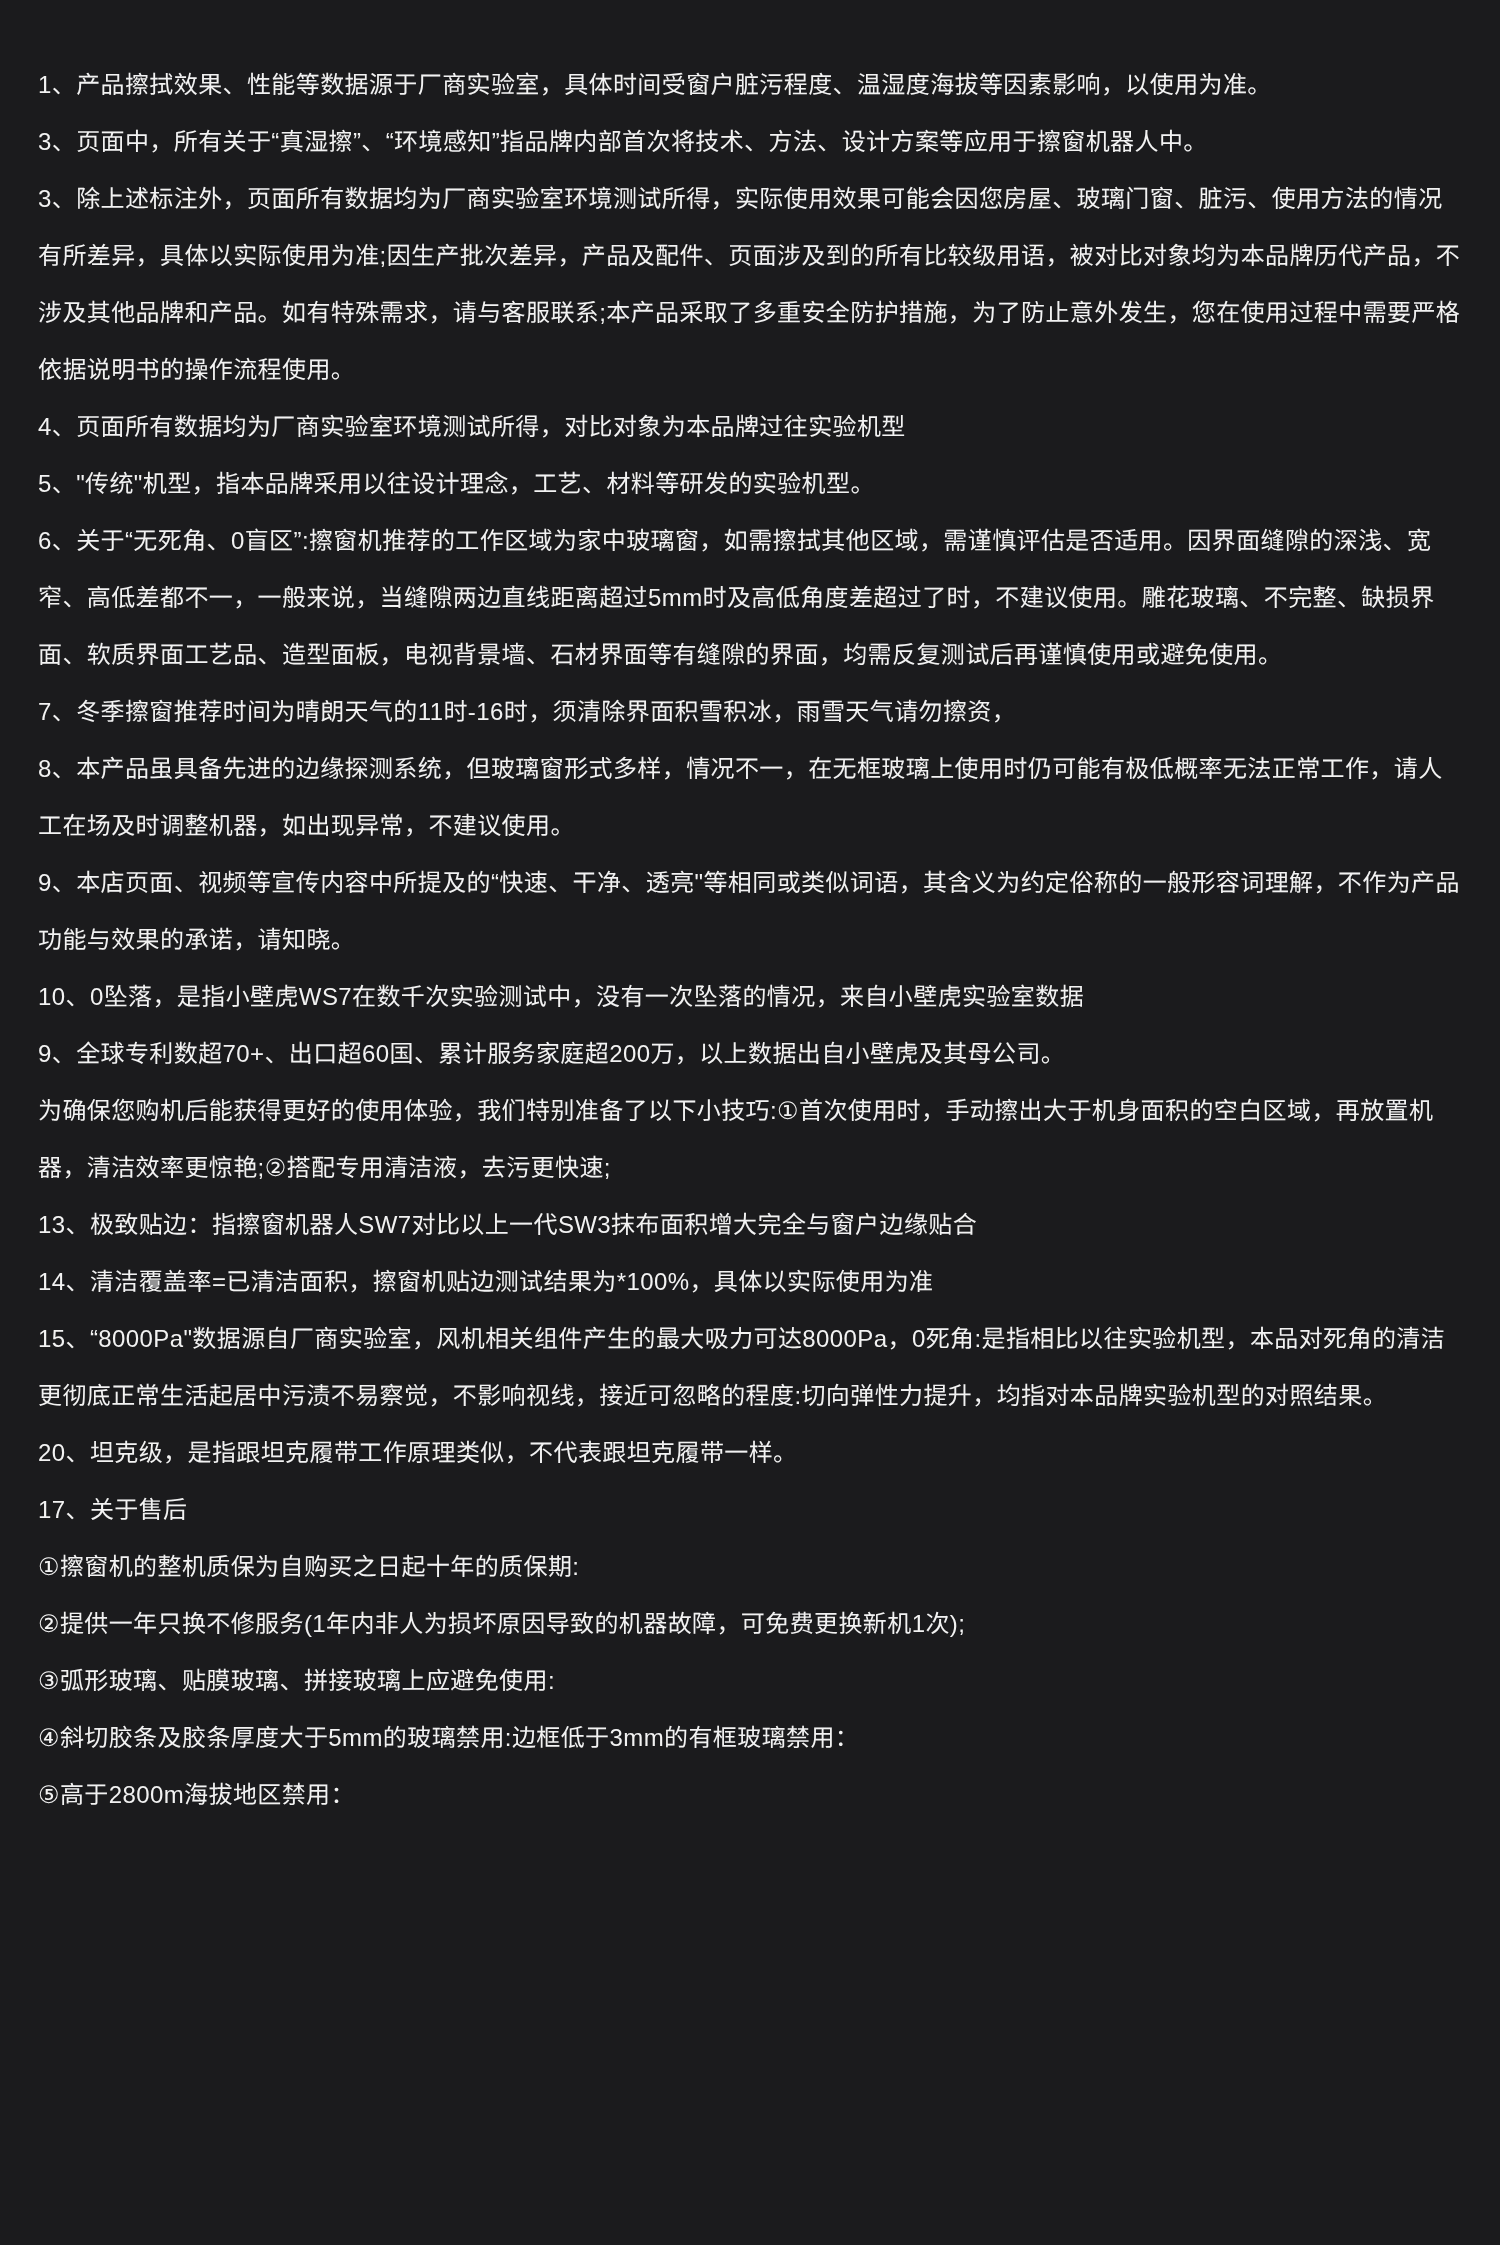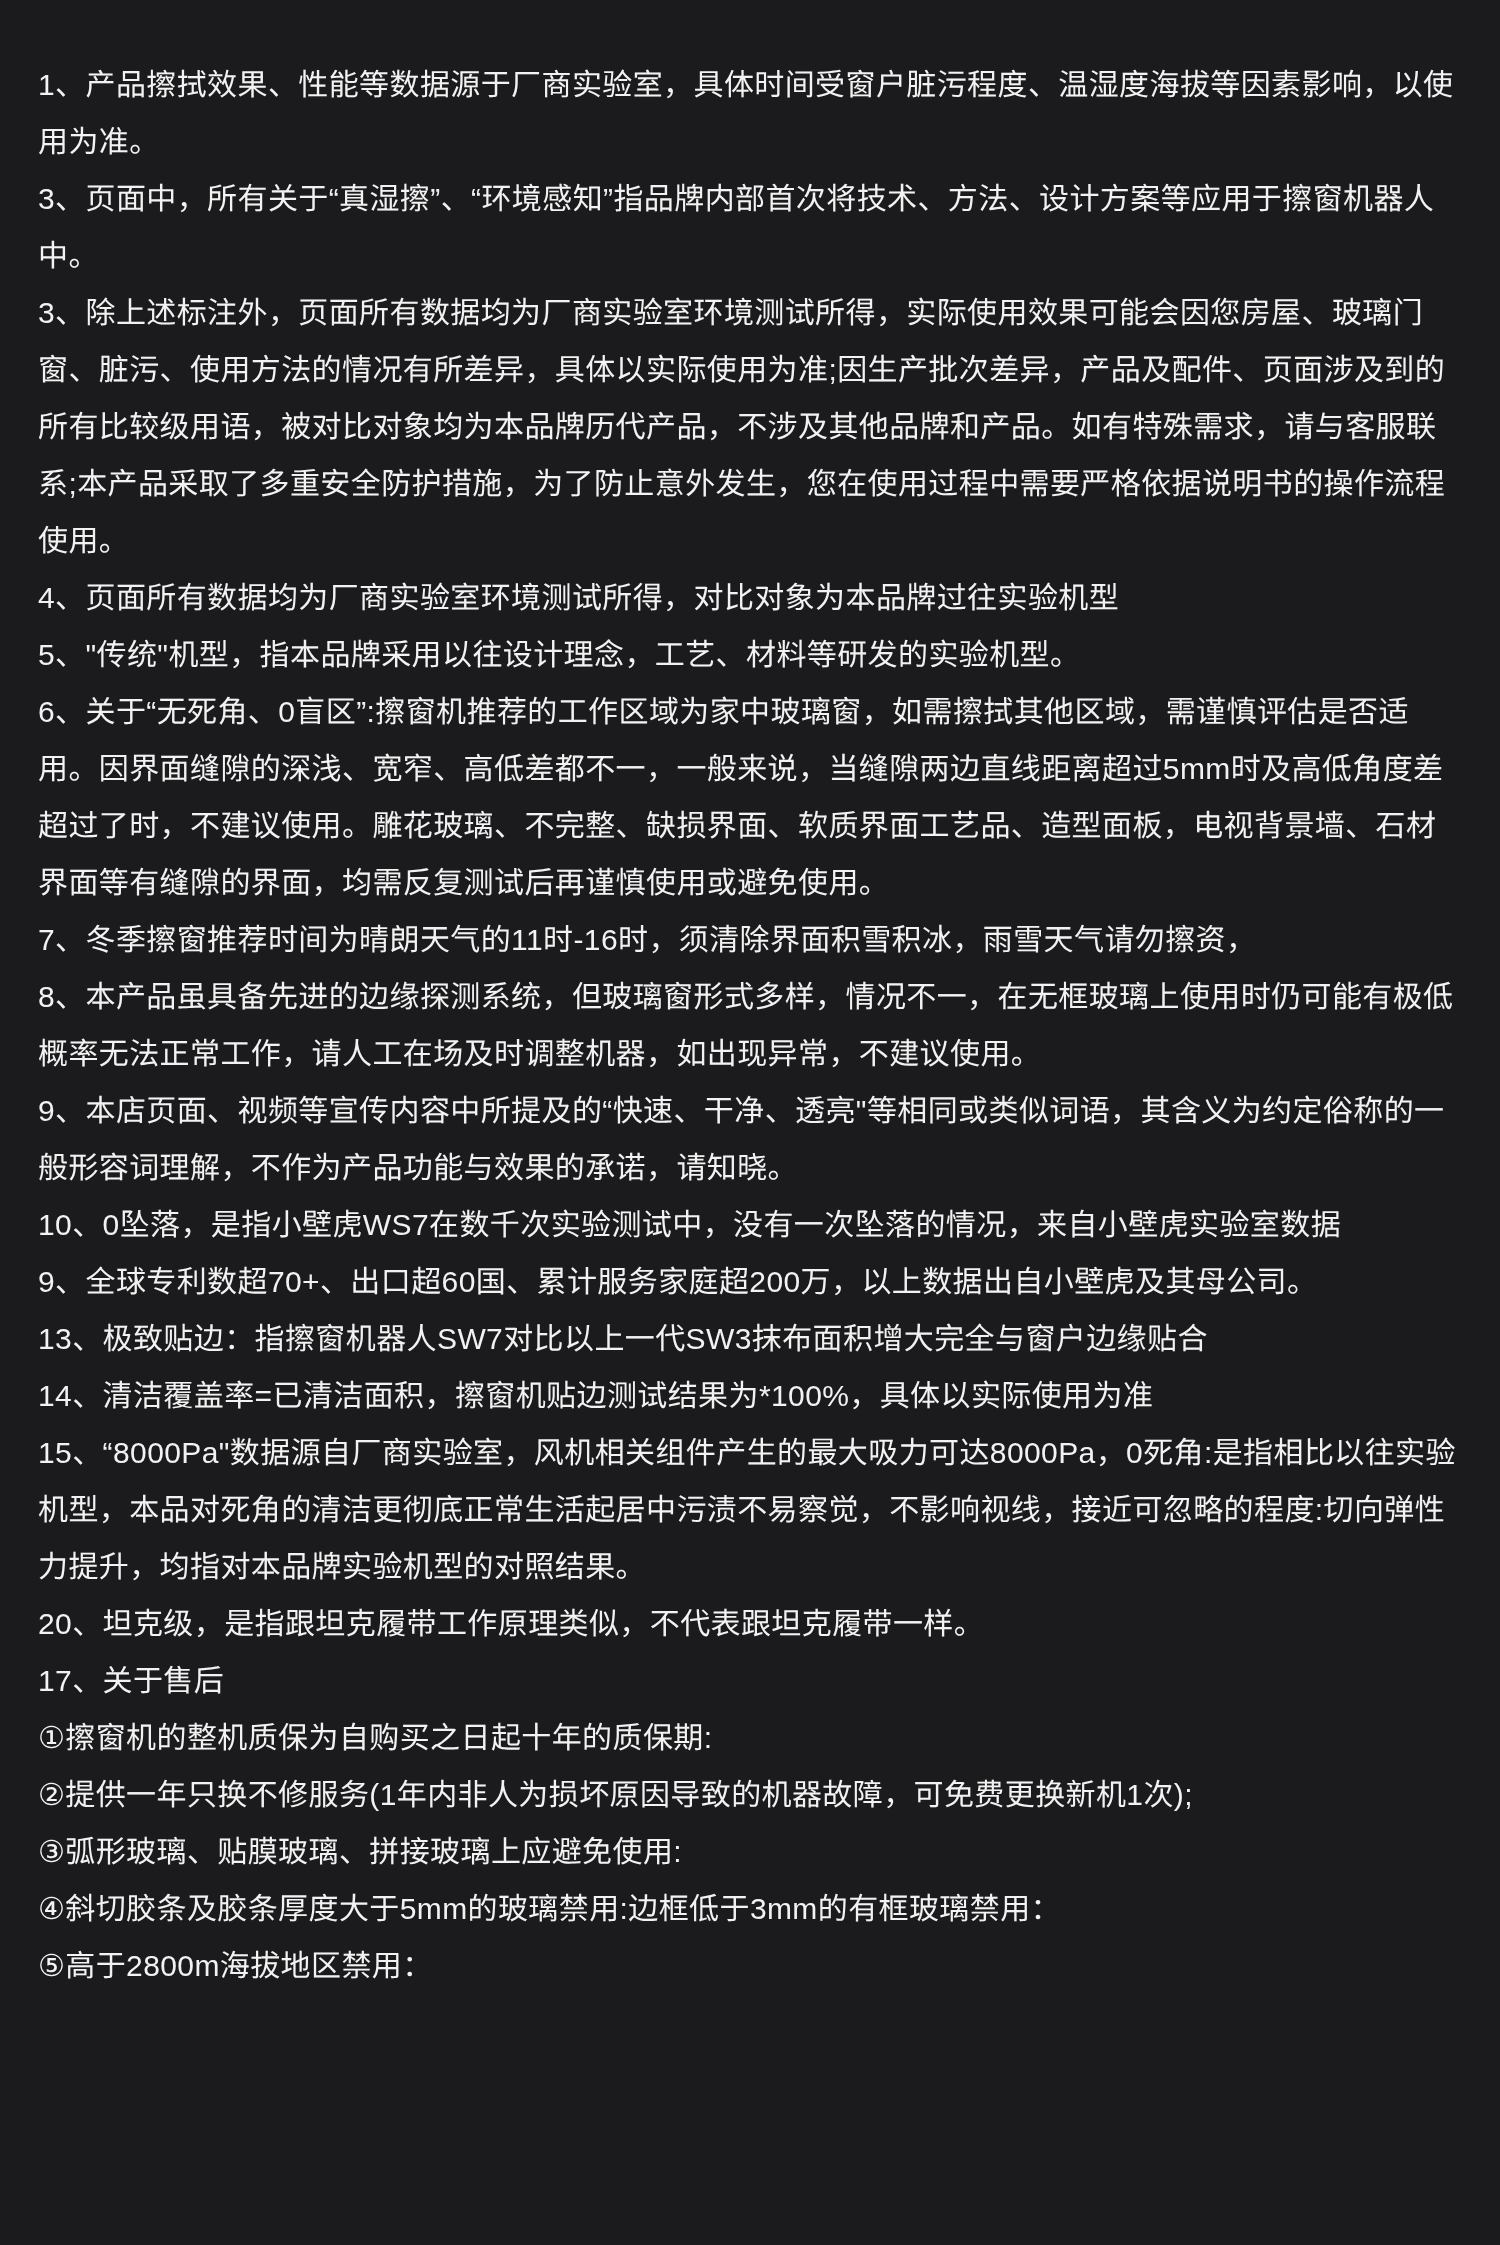--- a/index.html
+++ b/index.html
@@ -17,21 +17,21 @@
     box-sizing: border-box;
     width: 1500px;
     height: 2245px;
     padding: 56px 36px 40px 38px;
     background: #1b1b1d;
   }
   .disclaimer-list p {
     margin: 0;
     padding: 0;
     color: #f2f2f2;
-    font-size: 30px;
+    font-size: 24px;
     line-height: 57px;
     letter-spacing: 0.4px;
     font-weight: 400;
     text-align: left;
     word-break: break-all;
   }
 </style>
 </head>
 <body>
 
@@ -54,20 +54,21 @@
 
       <p>8、本产品虽具备先进的边缘探测系统，但玻璃窗形式多样，情况不一，在无框玻璃上使用时仍可能有极低概率无法正常工作，请人工在场及时调整机器，如出现异常，不建议使用。</p>
 
       <p>9、本店页面、视频等宣传内容中所提及的“快速、干净、透亮"等相同或类似词语，其含义为约定俗称的一般形容词理解，不作为产品功能与效果的承诺，请知晓。</p>
 
       <p>10、0坠落，是指小壁虎WS7在数千次实验测试中，没有一次坠落的情况，来自小壁虎实验室数据</p>
 
       <p>9、全球专利数超70+、出口超60国、累计服务家庭超200万，以上数据出自小壁虎及其母公司。</p>
 
 
+      <p>为确保您购机后能获得更好的使用体验，我们特别准备了以下小技巧:①首次使用时，手动擦出大于机身面积的空白区域，再放置机器，清洁效率更惊艳;②搭配专用清洁液，去污更快速;</p>
 
       <p>13、极致贴边：指擦窗机器人SW7对比以上一代SW3抹布面积增大完全与窗户边缘贴合</p>
 
       <p>14、清洁覆盖率=已清洁面积，擦窗机贴边测试结果为*100%，具体以实际使用为准</p>
 
       <p>15、“8000Pa"数据源自厂商实验室，风机相关组件产生的最大吸力可达8000Pa，0死角:是指相比以往实验机型，本品对死角的清洁更彻底正常生活起居中污渍不易察觉，不影响视线，接近可忽略的程度:切向弹性力提升，均指对本品牌实验机型的对照结果。</p>
 
       <p>20、坦克级，是指跟坦克履带工作原理类似，不代表跟坦克履带一样。</p>
 
       <p>17、关于售后</p>

